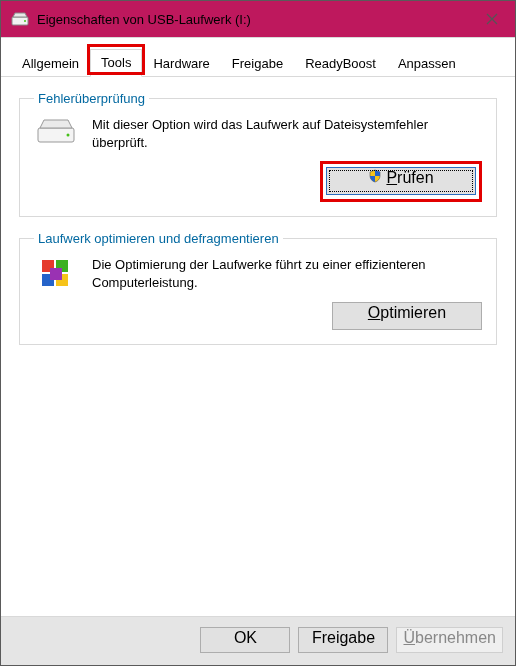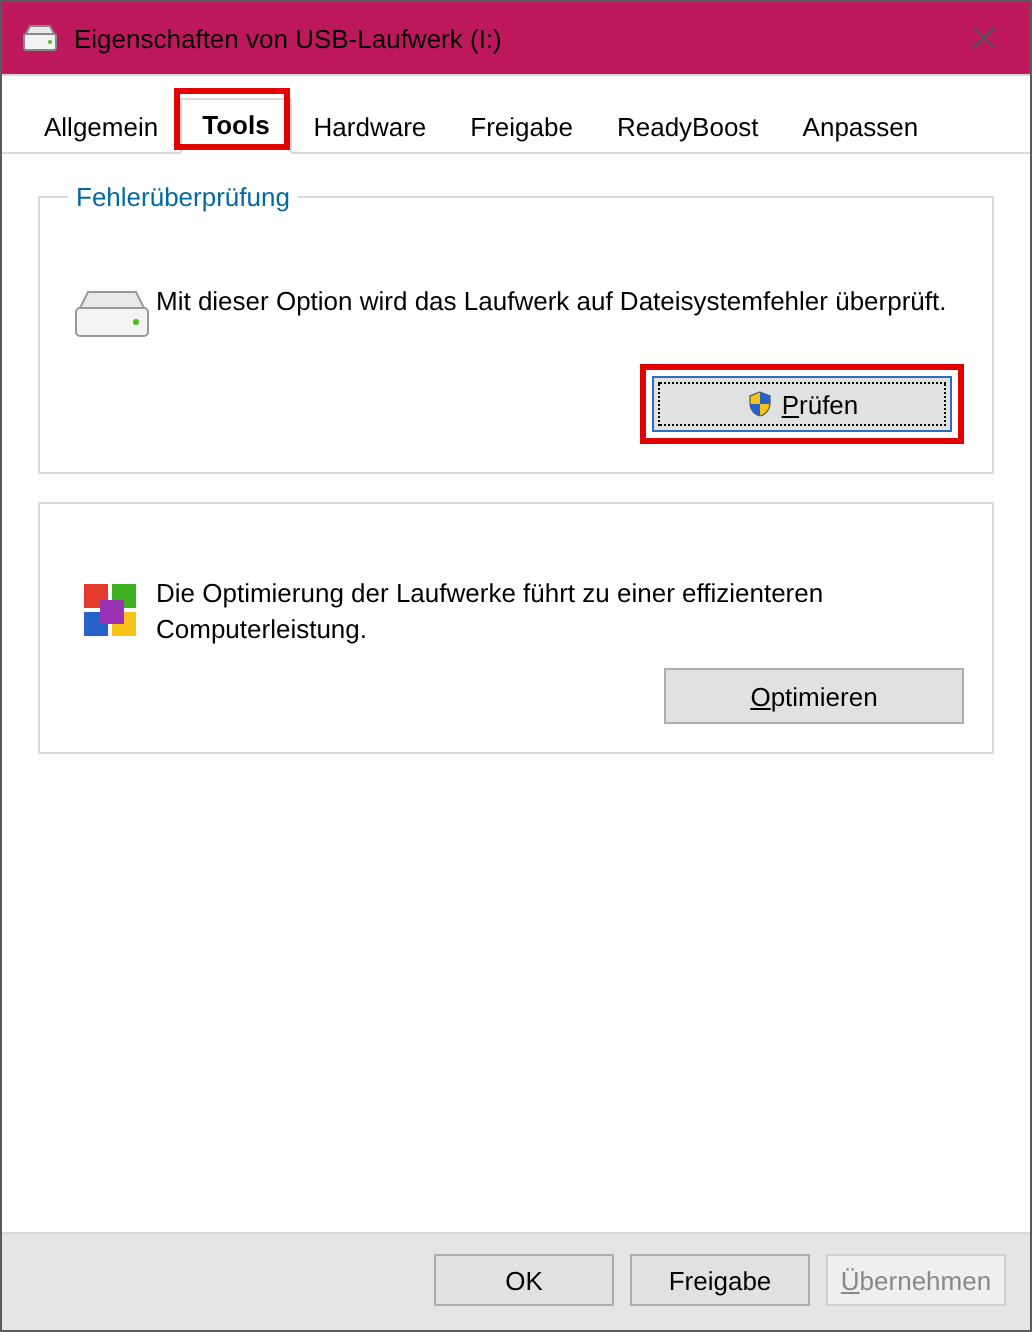--- a/index.html
+++ b/index.html
@@ -62,21 +62,20 @@
     border-bottom: none;
     color: #000;
     cursor: pointer;
     position: relative;
     top: 1px;
   }
   .tab.active {
     border-color: #d9d9d9;
     background: #fff;
     border-bottom: 1px solid #fff;
-    font-weight: bold;
   }
   .tab-highlight {
     position: absolute;
     border: 3px solid #e20000;
     pointer-events: none;
     box-sizing: border-box;
   }
   
   #tools-highlight {
     top: 6px;
@@ -98,22 +97,22 @@
     margin: 0 0 14px 0;
     padding: 10px 14px 14px 14px;
   }
   fieldset.group legend {
     padding: 0 4px;
     font-size: 13px;
     color: #0369a1;
   }
   .row {
     display: flex;
+    gap: 14px;
     align-items: flex-start;
-    margin-top: 26px;
   }
   .row .icon-cell {
     width: 44px;
     flex-shrink: 0;
     display: flex;
     justify-content: center;
   }
   .row .text-cell {
     flex: 1;
     line-height: 1.35;
@@ -121,25 +120,24 @@
   .btn-row {
     display: flex;
     justify-content: flex-end;
     margin-top: 10px;
   }
   button.winbtn {
     min-width: 150px;
     height: 28px;
     background: #e1e1e1;
     border: 1px solid #adadad;
-    font-size: 13px;
+    font-size: 16px;
     font-family: inherit;
     cursor: pointer;
     display: inline-flex;
-    align-items: center;
     justify-content: center;
     gap: 4px;
   }
   button.winbtn:disabled {
     color: #888;
     background: #efefef;
     border-color: #cfcfcf;
     cursor: default;
   }
   .btn-highlight-wrap {
@@ -228,20 +226,21 @@
                 <path d="M7 7 V13 C4.5 12.5 2 10 2 7 Z" fill="#2563c9"></path>
               </svg>
             </span>
             <span><span class="underline-letter">P</span><span>rüfen</span></span>
           </button>
         </span>
       </div>
     </fieldset>
 
     <fieldset class="group">
+      <legend>Laufwerk optimieren und defragmentieren</legend>
       <div class="row">
         <div class="icon-cell">
           <svg width="36" height="36" viewBox="0 0 36 36">
             <rect x="4" y="4" width="12" height="12" fill="#e53b2c"></rect>
             <rect x="18" y="4" width="12" height="12" fill="#3cb021"></rect>
             <rect x="4" y="18" width="12" height="12" fill="#2563c9"></rect>
             <rect x="18" y="18" width="12" height="12" fill="#f6c31a"></rect>
             <rect x="12" y="12" width="12" height="12" fill="#9a32b3"></rect>
           </svg>
         </div>

